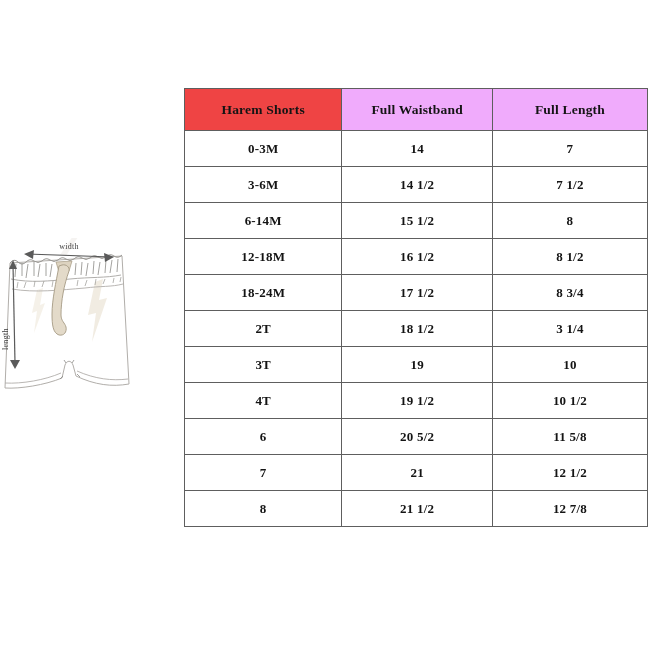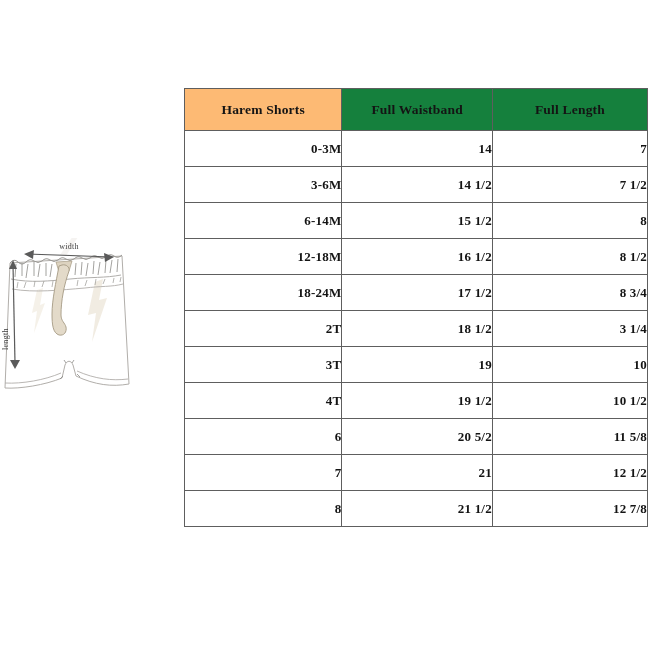--- a/index.html
+++ b/index.html
@@ -26,23 +26,23 @@
     border: 1px solid #5e5e5e;
     text-align: center;
     vertical-align: middle;
     padding: 0;
     font-weight: bold;
     color: #141414;
     font-size: 13px;
     letter-spacing: 0.2px;
   }
   table.size-chart thead th { height: 41px; font-size: 13.5px; }
-  table.size-chart tbody td { height: 35px; text-align: right; }
-  th.hdr-dark  { background: #fdba74; }
-  th.hdr-light { background: #15803d; }
+  table.size-chart tbody td { height: 35px; }
+  th.hdr-dark  { background: #ef4444; }
+  th.hdr-light { background: #f0abfc; }
   
   .illus {
     position: absolute;
     left: 0px;
     top: 238px;
     width: 142px;
     height: 164px;
   }
   .illus text {
     font-family: "Liberation Serif", serif;

